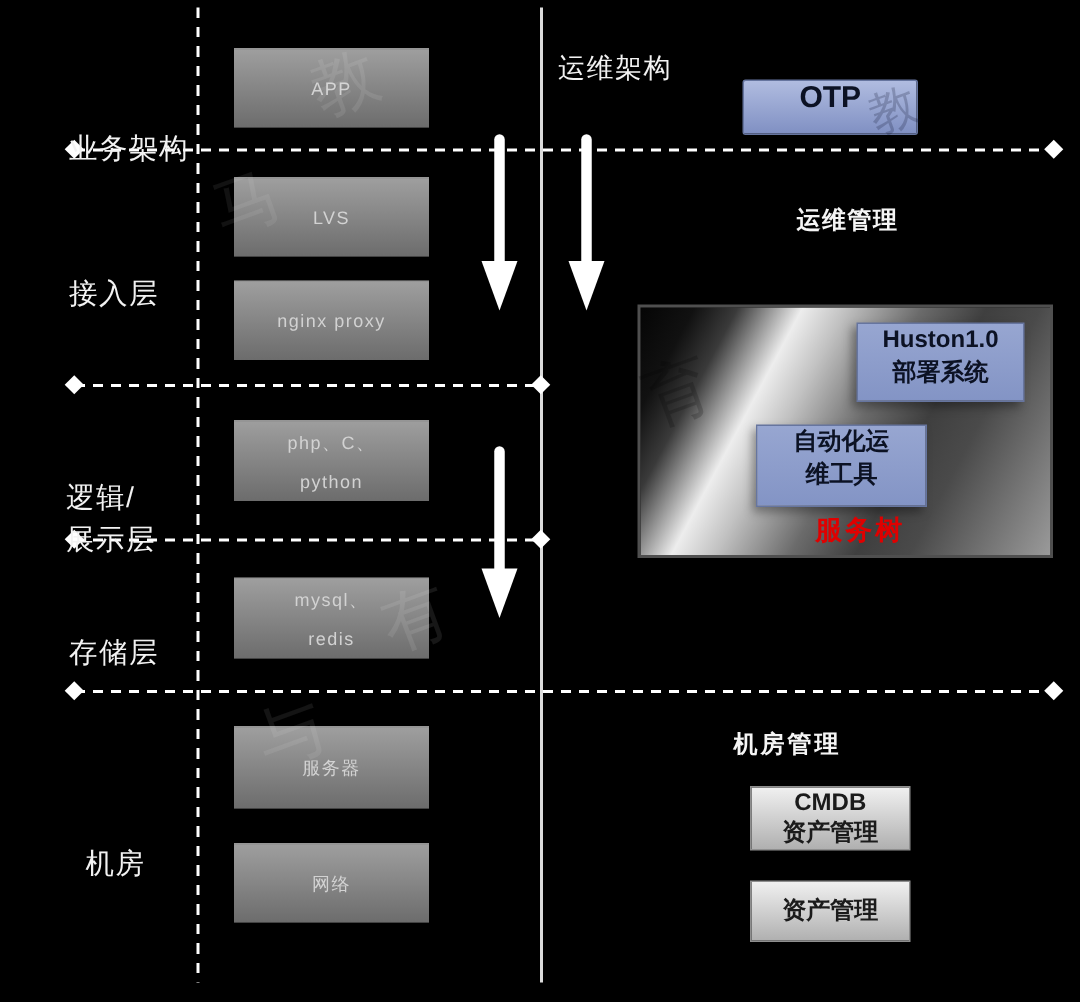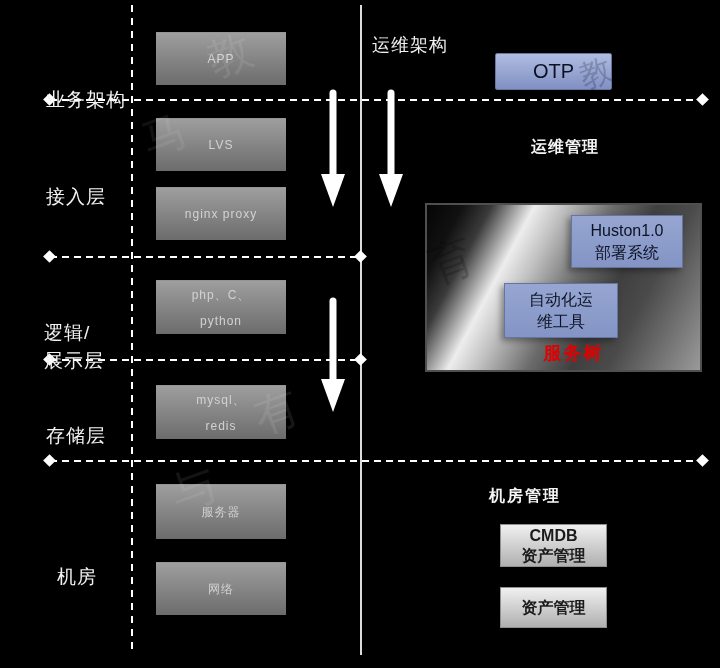--- a/index.html
+++ b/index.html
@@ -40,22 +40,22 @@
   .gb-network{top:562px;height:53px;}
   
   .arrow{position:absolute;}
   .ar-1{left:319px;top:88px;}
   .ar-2{left:377px;top:88px;}
   .ar-3{left:319px;top:296px;}
   
   .ops-title{position:absolute;left:372px;top:33px;color:#f2f2f2;font-size:18px;letter-spacing:1px;}
   .blue-box{background:linear-gradient(to bottom,#b0bce0,#8090c3);
     border:1px solid #66759f;box-sizing:border-box;color:#0c1224;
-    display:flex;flex-direction:column;align-items:center;justify-content:center;
-    text-align:center;font-weight:400;}
+    display:flex;flex-direction:column;align-items:center;
+    text-align:center;font-weight:700;}
   .otp-box{position:absolute;left:495px;top:53px;width:117px;height:37px;font-size:20px;border-radius:2px;}
   .mgmt-title{position:absolute;left:531px;top:137px;color:#f5f5f5;font-size:16px;font-weight:700;letter-spacing:1px;}
   .panel{position:absolute;left:425px;top:203px;width:277px;height:169px;box-sizing:border-box;
     border:2px solid #4f4f4f;
     background:linear-gradient(118deg,#050505 0%,#111 10%,#3a3a3a 18%,#ededed 30%,#c2c2c2 38%,
       #6b6b6b 52%,#3f3f3f 64%,#4a4a4a 74%,#6f6f6f 86%,#9a9a9a 100%);}
   .panel .blue-box{position:absolute;font-size:16px;line-height:22px;
     background:linear-gradient(to bottom,#97a6d1,#8394c5);
     box-shadow:-3px 3px 6px rgba(0,0,0,.35);}
   .pb-monitor{left:12px;top:10px;width:112px;height:53px;}

